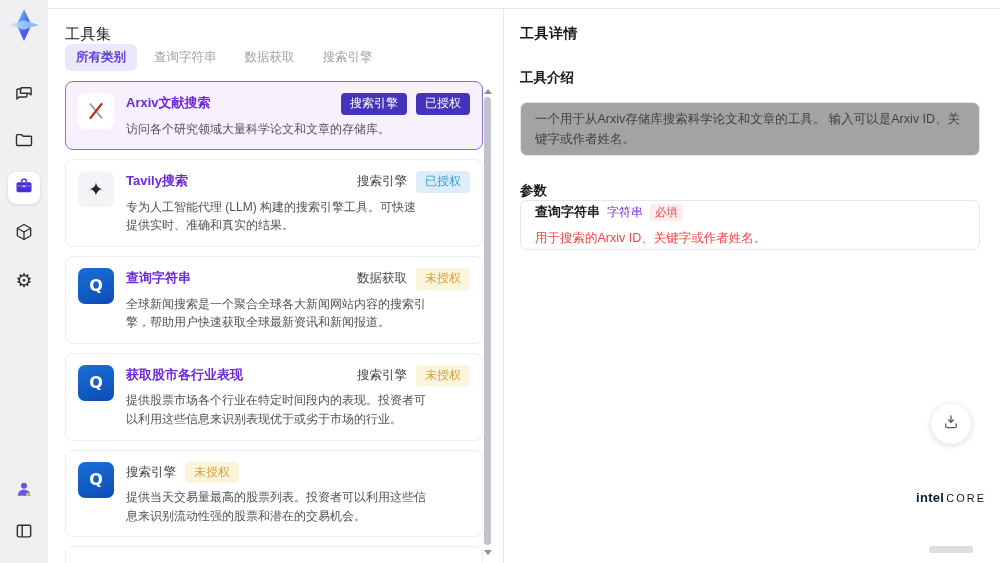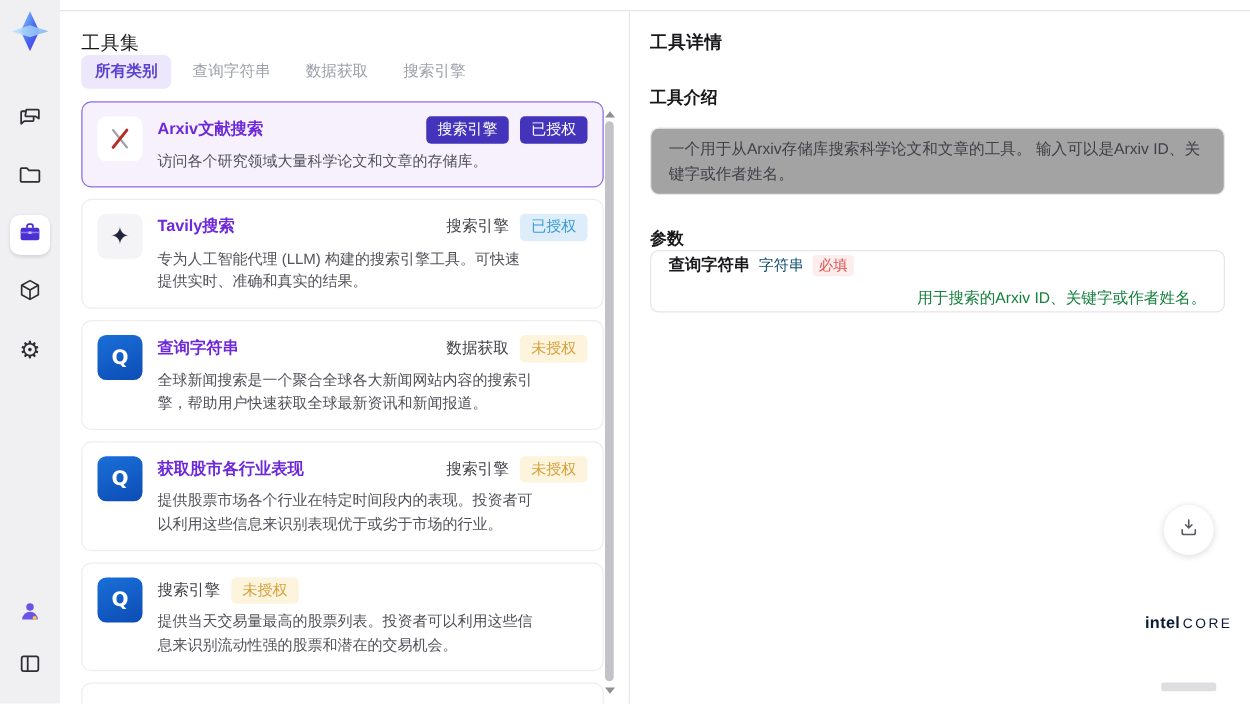--- a/index.html
+++ b/index.html
@@ -88,23 +88,23 @@
   .intro-box {
     margin-top:15px; border:1px solid #e6e6ea; border-radius:7px;
     padding:6px 14px; font-size:12.5px; color:#3f3f46; line-height:1.6; background:#a3a3a3;
   }
   .param-box {
     border:1px solid #e6e6ea; border-radius:7px;
     padding:2px 14px; background:#fff;
   }
   .param-head { display:flex; align-items:baseline; gap:7px; }
   .param-name { font-size:13px; font-weight:bold; color:#18181b; }
-  .param-type { font-size:12px; color:#0c4a6e; }
+  .param-type { font-size:12px; color:#6d28d9; }
   .param-req { font-size:11.5px; color:#e14f4f; background:#fdeeee; padding:1px 5px; border-radius:3px; }
-  .param-desc { margin-top:9px; font-size:12.5px; color:#15803d;text-align:right; }
+  .param-desc { margin-top:9px; font-size:12.5px; color:#ef4444; }
 
   
   .corner { position:absolute; right:14px; bottom:10px; display:flex; flex-direction:column; align-items:center; z-index:6;gap:39px; }
   .dl-btn {
     width:40px; height:40px; border-radius:50%; background:#fff;
     box-shadow:0 1px 6px rgba(0,0,0,.16); display:flex; align-items:center; justify-content:center;
     cursor:pointer;
   }
   .brand { margin-top:7px; display:flex; align-items:baseline; gap:2px; color:#0b1b33; }
   .brand .b1 { font-size:13px; font-weight:bold; letter-spacing:.3px; }

